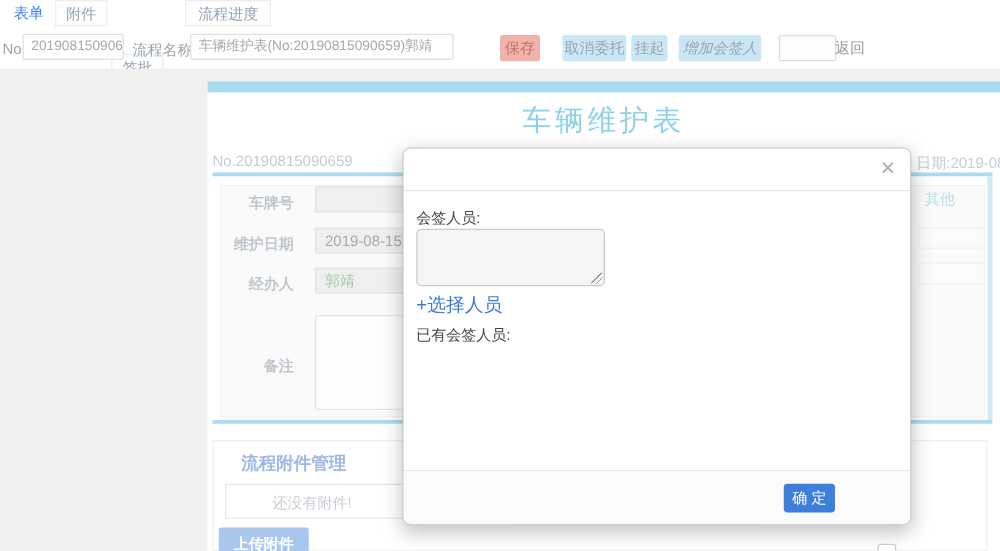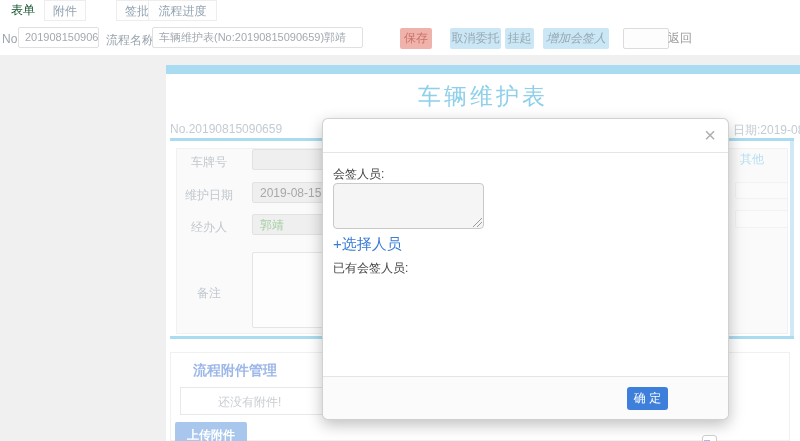--- a/index.html
+++ b/index.html
@@ -2,24 +2,24 @@
 <html><head>
 <meta charset="utf-8">
 <style>
   * { margin:0; padding:0; box-sizing:border-box; }
   body { font-family:"Liberation Sans", sans-serif; background:#fff; }
   .screen { position:relative; width:800px; height:441px; overflow:hidden; background:#fff; }
 
   
   .tab { position:absolute; top:0; height:21px; line-height:21px; text-align:center;
          font-size:12px; color:#93a3b1; background:#fefefe; border:1px solid #ededed; cursor:pointer; }
-  .tab.active { border:none; background:transparent; color:#14532d; }
+  .tab.active { border:none; background:transparent; color:#3b82f6; }
   .tab-form { left:2px; width:42px; }
   .tab-attach { left:44px; width:42px; }
-  .tab-sign { left:116px; width:42px; }
+  .tab-sign { left:89px; width:42px;margin-top:43px; }
   .tab-progress { left:148px; width:69px; }
 
   
   .tb-label { position:absolute; font-size:12px; color:#9aa4ad; top:32px; }
   .no-label { left:2px; }
   .name-label { left:106px; }
   .tb-input { position:absolute; top:27px; height:21px; line-height:19px; background:#fff;
               border:1px solid #e0e0e0; border-radius:2px; font-size:11px; color:#a2aab1; padding:0 6px; overflow:hidden; white-space:nowrap; }
   .no-input { left:18px; width:81px; }
   .name-input { left:152px; width:211px; }
@@ -40,21 +40,21 @@
   .blue-topbar { position:absolute; left:0; top:0; width:100%; height:9px; background:#a9dcf0; }
   .form-title { position:absolute; left:0; top:16px; width:100%; text-align:center;
                 font-size:23px; letter-spacing:3px; color:#8ed0ea; }
   .meta-no { position:absolute; left:4px; top:57px; font-size:12px; color:#c2ccd5; }
   .meta-date { position:absolute; left:567px; top:57px; font-size:12px; color:#c2ccd5; white-space:nowrap; }
   .blue-line1 { position:absolute; left:4px; top:73px; width:624px; height:3px; background:#a9dcf0; }
   .blue-line2 { position:absolute; left:4px; top:271px; width:624px; height:3px; background:#a9dcf0; }
   .blue-strip-right { position:absolute; left:624px; top:76px; width:4px; height:195px; background:#cfe9f5; }
   .form-box { position:absolute; left:10px; top:83px; width:612px; height:186px; background:#fafafa; border:1px solid #f1f1f1; }
 
-  .f-label { position:absolute; width:52px; text-align:center; font-size:12px; color:#c0c7ce; }
+  .f-label { position:absolute; width:52px; text-align:right; font-size:12px; color:#c0c7ce;font-weight:bold; }
   .f-label1 { left:17px; top:89px; }
   .f-label2 { left:17px; top:122px; }
   .f-label3 { left:17px; top:154px; }
   .f-label4 { left:17px; top:220px; }
   .f-input { position:absolute; left:86px; width:230px; height:21px; line-height:21px; padding:0 7px;
              background:#efefef; border:1px solid #e2e2e2; border-radius:2px; font-size:12px; color:#a8a8a8; }
   .f-input1 { top:84px; }
   .f-input2 { top:117px; }
   .f-input3 { top:149px; color:#a3cfa3; }
   .f-textarea { position:absolute; left:86px; top:187px; width:230px; height:76px;

